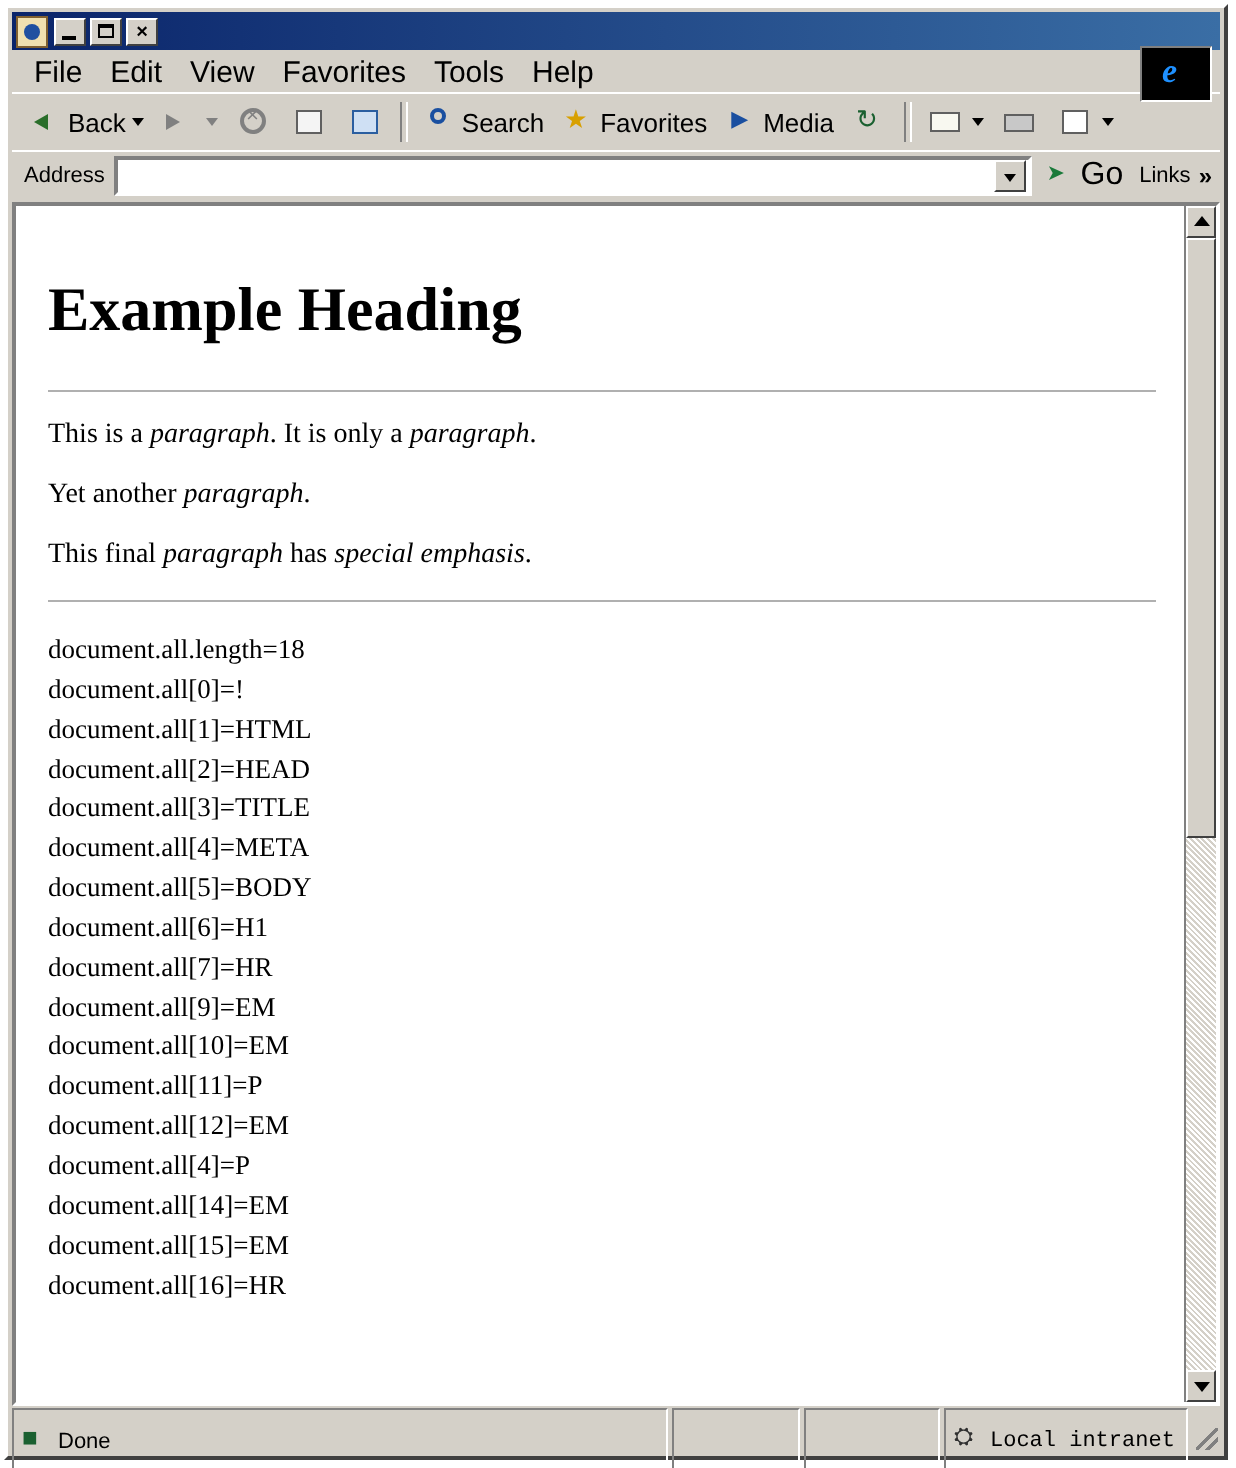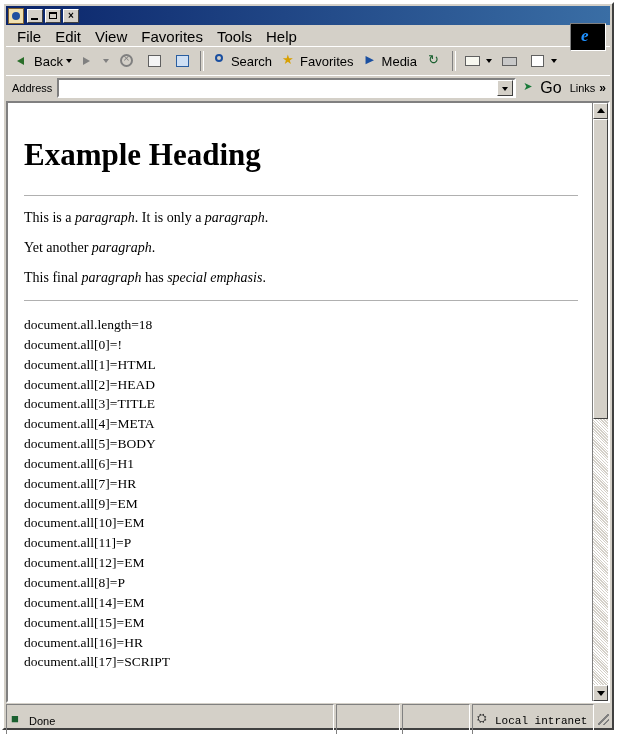--- a/index.html
+++ b/index.html
@@ -593,25 +593,24 @@
           <div>document.all[2]=HEAD</div>
           <div>document.all[3]=TITLE</div>
           <div>document.all[4]=META</div>
           <div>document.all[5]=BODY</div>
           <div>document.all[6]=H1</div>
           <div>document.all[7]=HR</div>
           <div>document.all[9]=EM</div>
           <div>document.all[10]=EM</div>
           <div>document.all[11]=P</div>
           <div>document.all[12]=EM</div>
-          <div>document.all[8]=P</div>
+          <div>document.all[4]=P</div>
           <div>document.all[14]=EM</div>
           <div>document.all[15]=EM</div>
           <div>document.all[16]=HR</div>
-          <div>document.all[17]=SCRIPT</div>
         </div>
     </div>
     <div class="vscroll">
       <div class="sb-btn up"></div>
       <div class="sb-track">
         <div class="sb-thumb"></div>
       </div>
       <div class="sb-btn down"></div>
     </div>
   </div>

